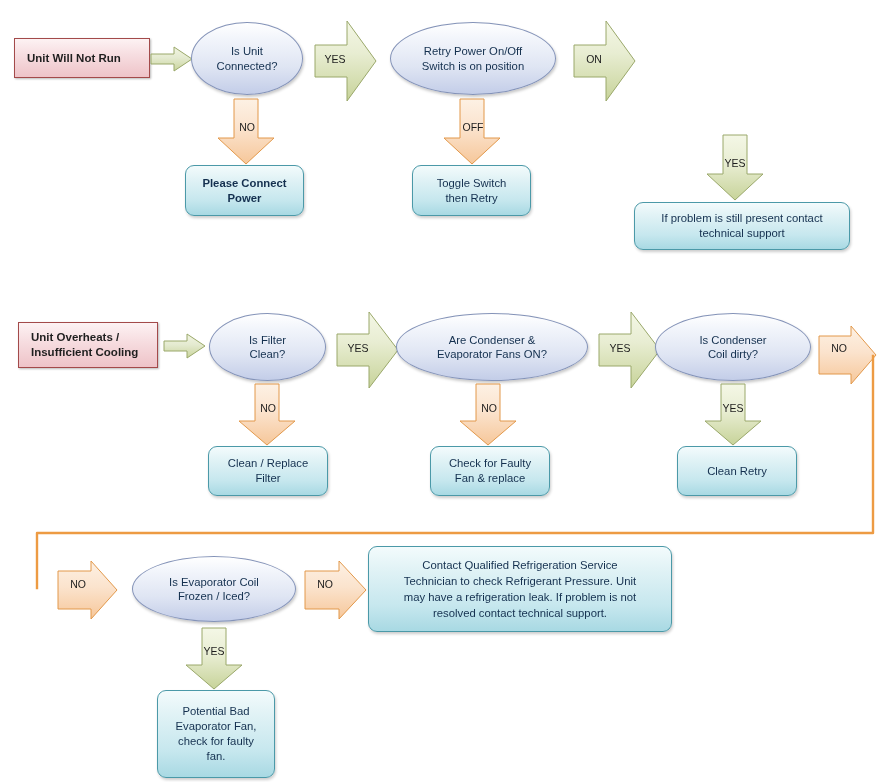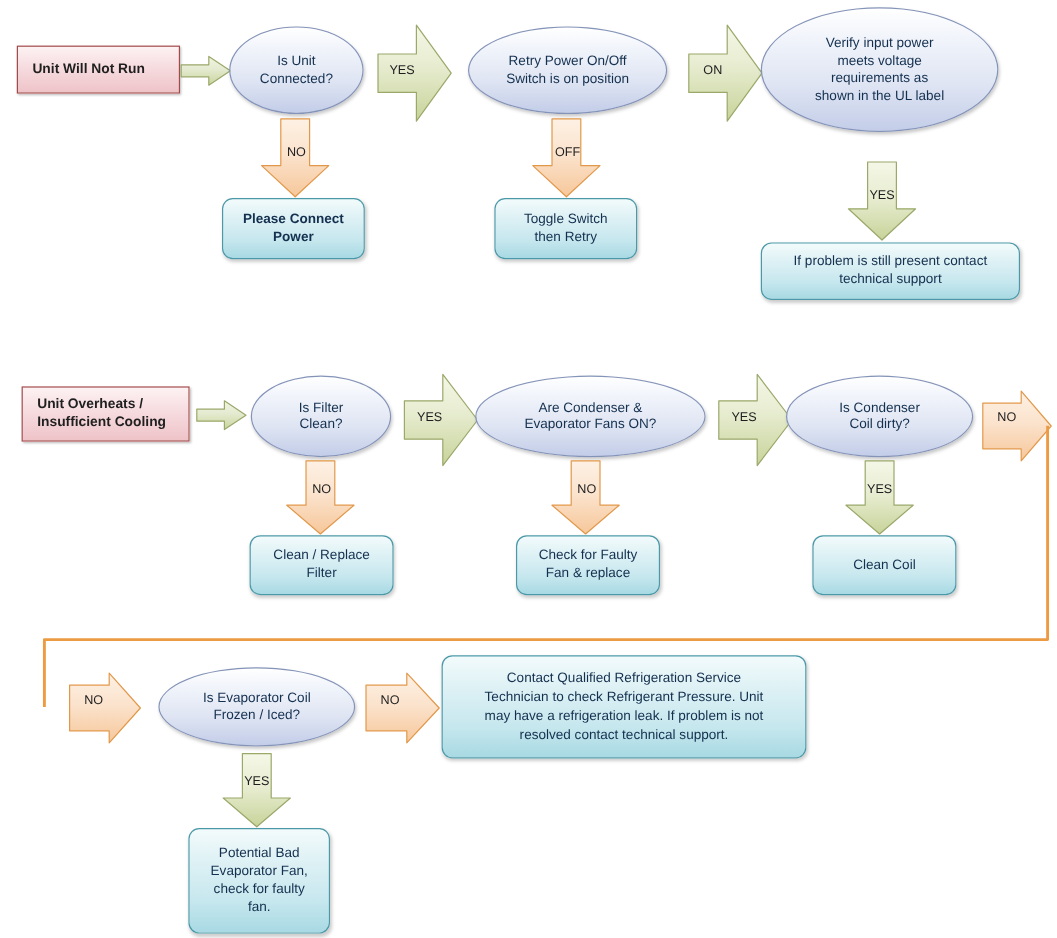--- a/index.html
+++ b/index.html
@@ -153,26 +153,20 @@
       <path d="M17,1 L41,1 L41,40 L57,40 L29,66 L1,40 L17,40 Z" fill="url(#go1)" stroke="#e2984a" stroke-width="1" stroke-linejoin="round"></path>
     </svg>
   </div>
   <div class="arrowlabel" style="left:452px;top:121px;width:42px;">OFF</div>
 
   <div class="node actionbox" style="left:412px;top:165px;width:119px;height:51px;">
     <span style="white-space:pre-line;">Toggle Switch
 then Retry</span>
   </div>
 
-  <div class="node ellipse" style="left:634px;top:6px;width:198px;height:104px;">
-    <span style="white-space:pre-line;">Verify input power
-meets voltage
-requirements as
-shown in the UL label</span>
-  </div>
 
   <div class="arrowwrap" style="left:706px;top:134px;width:60px;height:68px;">
     <svg width="60" height="68" viewBox="0 0 60 68">
       <defs>
         <linearGradient id="gv1" x1="0" y1="0" x2="0" y2="1">
           <stop offset="0%" stop-color="#f4f7e6"></stop>
             <stop offset="45%" stop-color="#e8edd2"></stop>
           <stop offset="100%" stop-color="#c7d399"></stop>
         </linearGradient>
       </defs>
@@ -258,21 +252,21 @@
   <div class="arrowlabel" style="left:823px;top:342px;width:32px;">NO</div>
 
   <div class="arrowwrap" style="left:704px;top:383px;width:60px;height:64px;">
     <svg width="60" height="64" viewBox="0 0 60 64">
       <path d="M17,1 L41,1 L41,38 L57,38 L29,62 L1,38 L17,38 Z" fill="url(#gv1)" stroke="#9aa86a" stroke-width="1" stroke-linejoin="round"></path>
     </svg>
   </div>
   <div class="arrowlabel" style="left:713px;top:402px;width:40px;">YES</div>
 
   <div class="node actionbox" style="left:677px;top:446px;width:120px;height:50px;">
-    <span style="white-space:pre-line;">Clean Coil</span>
+    <span style="white-space:pre-line;">Clean Retry</span>
   </div>
 
   <div class="connector" style="left:30px;top:352px;width:851px;height:245px;">
     <svg width="851" height="245" viewBox="0 0 851 245">
       <path d="M843,4 L843,181 L7,181 L7,236" fill="none" stroke="#ed9b43" stroke-width="2.4" stroke-linecap="square" stroke-linejoin="round"></path>
     </svg>
   </div>
 
   <div class="arrowwrap" style="left:57px;top:560px;width:62px;height:62px;">
     <svg width="62" height="62" viewBox="0 0 62 62">

